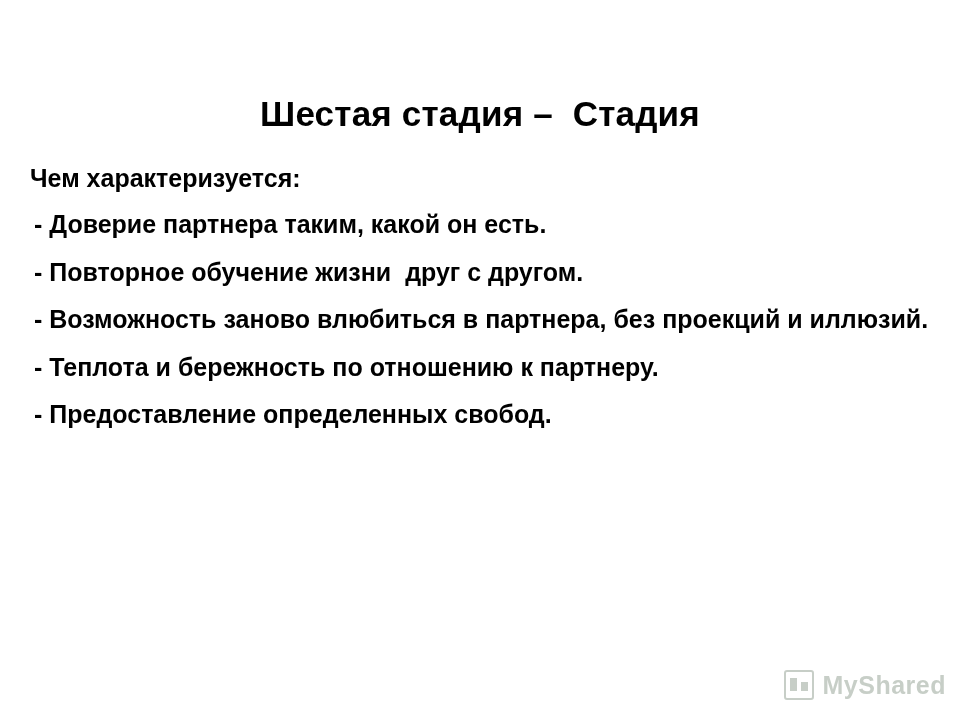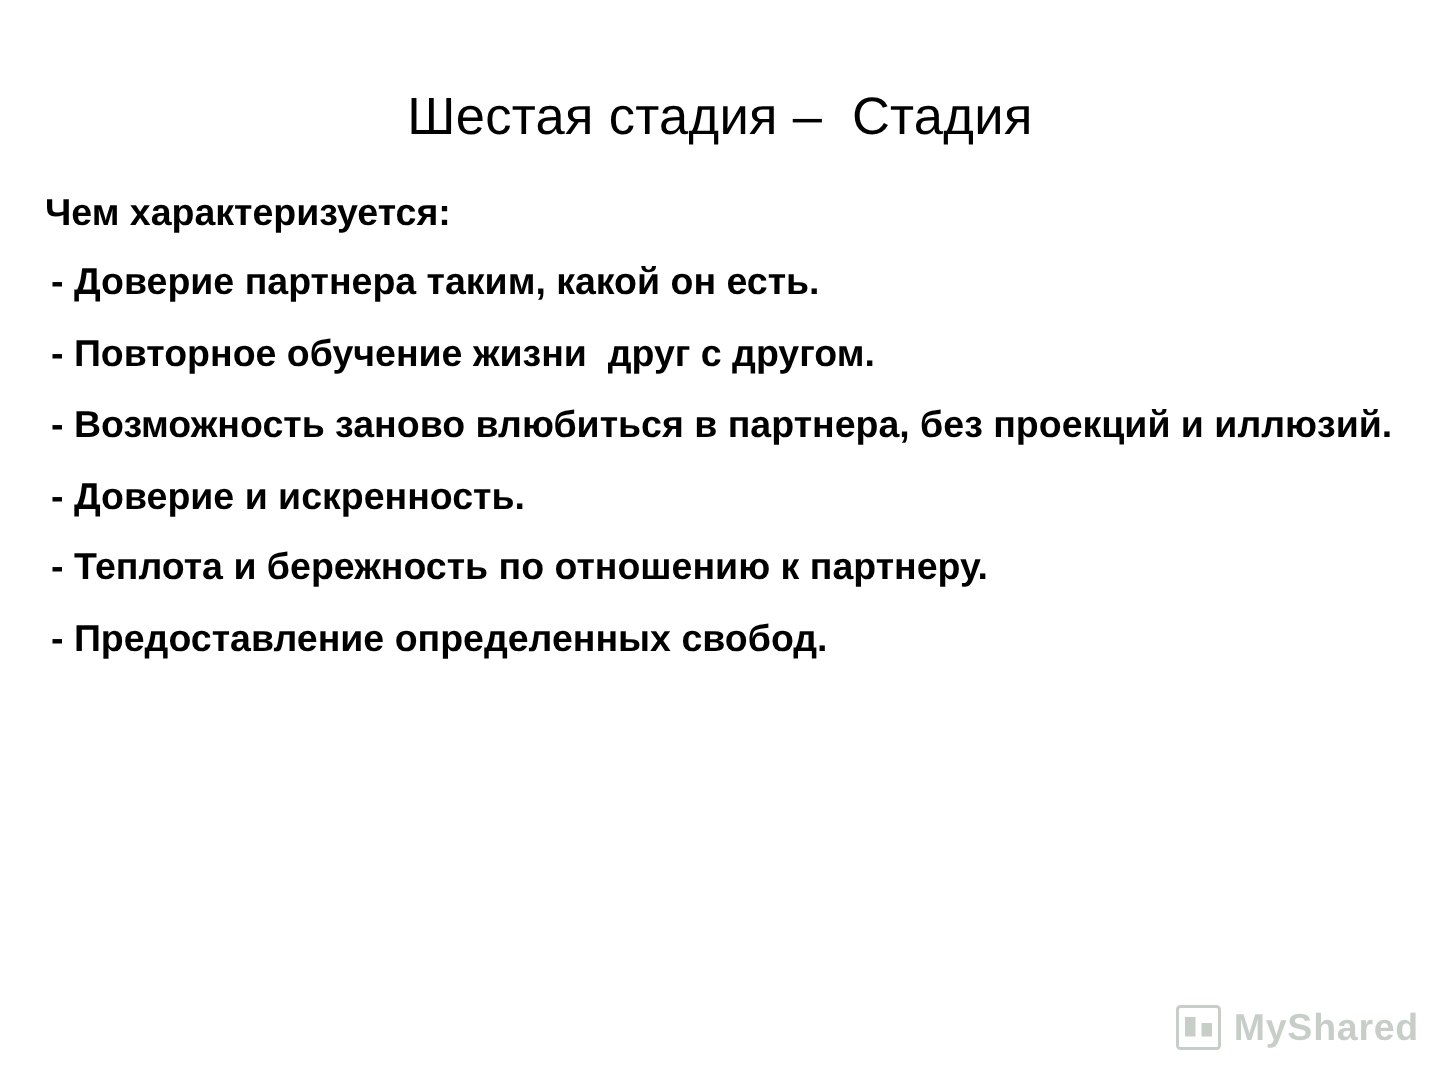--- a/index.html
+++ b/index.html
@@ -15,24 +15,24 @@
     overflow: hidden;
     position: relative;
   }
   .slide {
     position: absolute;
     inset: 0;
     padding: 0;
   }
   .slide-title {
     font-size: 35px;
-    font-weight: normal;
+    font-weight: bold;
     line-height: 1.25;
     text-align: center;
-    margin: 56px 40px 0 40px;
+    margin: 92px 40px 0 40px;
     letter-spacing: 0.2px;
   }
   .slide-title .title-line {
     display: block;
     white-space: pre;
   }
   .body-block {
     margin: 26px 30px 0 30px;
   }
   .lead {
@@ -105,21 +105,20 @@
     <span class="title-line">Шестая стадия –  Стадия</span>
   </h1>
 
   <div class="body-block">
     <p class="lead">Чем характеризуется:</p>
 
     <ul class="bullet-list">
       <li class="bullet-item">- Доверие партнера таким, какой он есть.</li>
       <li class="bullet-item">- Повторное обучение жизни  друг с другом.</li>
       <li class="bullet-item">- Возможность заново влюбиться в партнера, без проекций и иллюзий.</li>
-      <li class="bullet-item">- Доверие и искренность.</li>
       <li class="bullet-item">- Теплота и бережность по отношению к партнеру.</li>
       <li class="bullet-item">- Предоставление определенных свобод.</li>
     </ul>
   </div>
 
   <div class="watermark">
     <span class="watermark-mark"></span>
     <span class="watermark-text">MyShared</span>
   </div>
 

